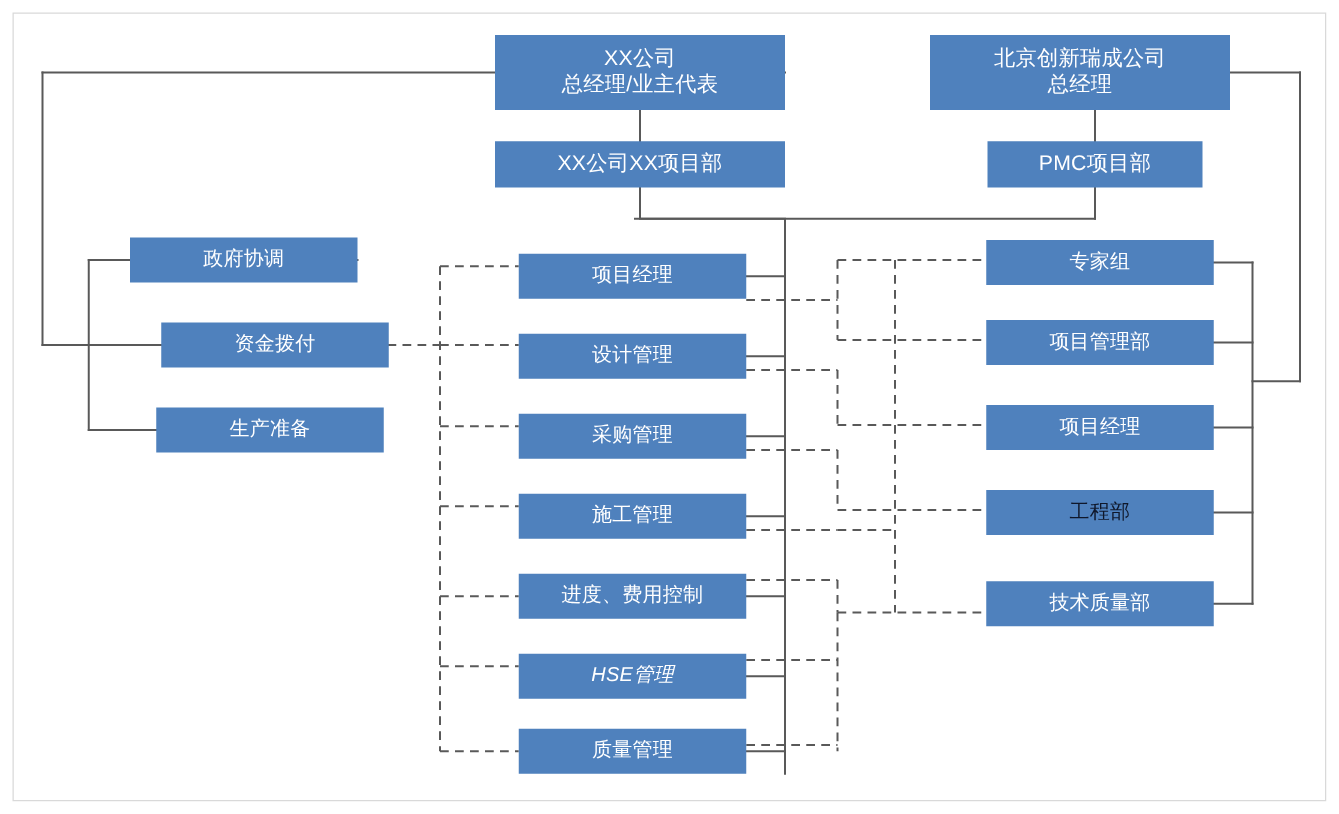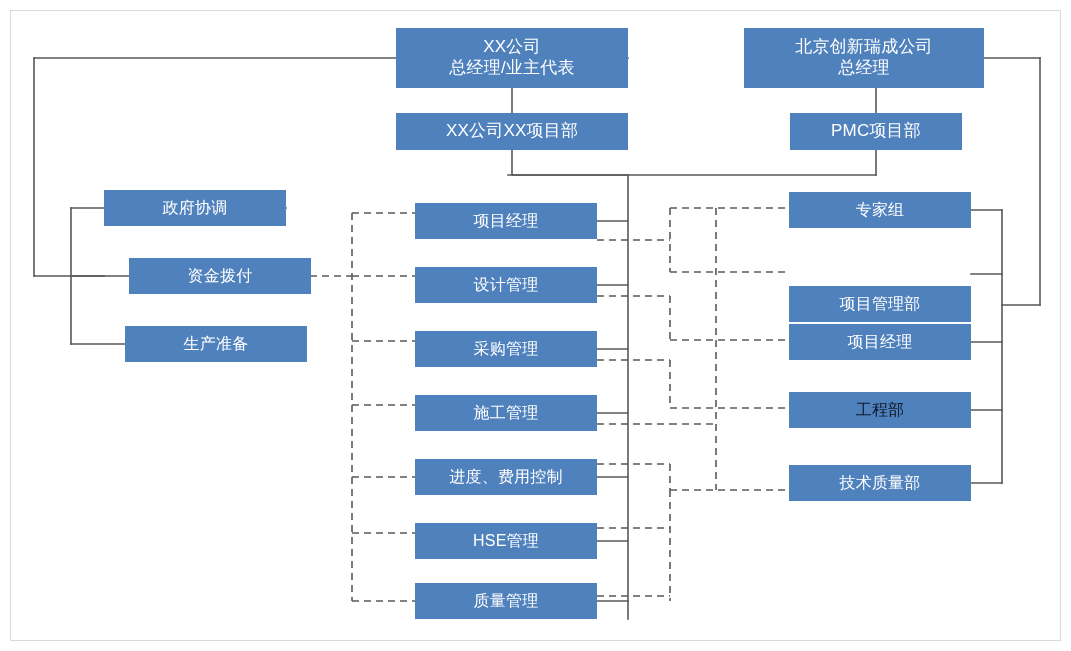--- a/index.html
+++ b/index.html
@@ -157,30 +157,30 @@
       </div>
       <div class="node-box" style="left: 415px; top: 331px; width: 182px; height: 36px; font-size: 16px; background: rgb(79, 129, 189); color: rgb(255, 255, 255);">
         <span class="line">采购管理</span>
       </div>
       <div class="node-box" style="left: 415px; top: 395px; width: 182px; height: 36px; font-size: 16px; background: rgb(79, 129, 189); color: rgb(255, 255, 255);">
         <span class="line">施工管理</span>
       </div>
       <div class="node-box" style="left: 415px; top: 459px; width: 182px; height: 36px; font-size: 16px; background: rgb(79, 129, 189); color: rgb(255, 255, 255);">
         <span class="line">进度、费用控制</span>
       </div>
-      <div class="node-box" style="left: 415px; top: 523px; width: 182px; height: 36px; font-size: 16px; background: rgb(79, 129, 189); color: rgb(255, 255, 255);">
+      <div class="node-box" style="left: 415px; top: 523px; width: 182px; height: 36px; font-size: 16px; background: rgb(79, 129, 189); color: rgb(255, 255, 255); font-style: italic;">
         <span class="line">HSE管理</span>
       </div>
       <div class="node-box" style="left: 415px; top: 583px; width: 182px; height: 36px; font-size: 16px; background: rgb(79, 129, 189); color: rgb(255, 255, 255);">
         <span class="line">质量管理</span>
       </div>
       <div class="node-box" style="left: 789px; top: 192px; width: 182px; height: 36px; font-size: 16px; background: rgb(79, 129, 189); color: rgb(255, 255, 255);">
         <span class="line">专家组</span>
       </div>
-      <div class="node-box" style="left: 789px; top: 256px; width: 182px; height: 36px; font-size: 16px; background: rgb(79, 129, 189); color: rgb(255, 255, 255); margin-top: 30px;">
+      <div class="node-box" style="left: 789px; top: 256px; width: 182px; height: 36px; font-size: 16px; background: rgb(79, 129, 189); color: rgb(255, 255, 255);">
         <span class="line">项目管理部</span>
       </div>
       <div class="node-box" style="left: 789px; top: 324px; width: 182px; height: 36px; font-size: 16px; background: rgb(79, 129, 189); color: rgb(255, 255, 255);">
         <span class="line">项目经理</span>
       </div>
       <div class="node-box" style="left: 789px; top: 392px; width: 182px; height: 36px; font-size: 16px; background: rgb(79, 129, 189); color: #0f172a;">
         <span class="line">工程部</span>
       </div>
       <div class="node-box" style="left: 789px; top: 465px; width: 182px; height: 36px; font-size: 16px; background: rgb(79, 129, 189); color: rgb(255, 255, 255);">
         <span class="line">技术质量部</span>

